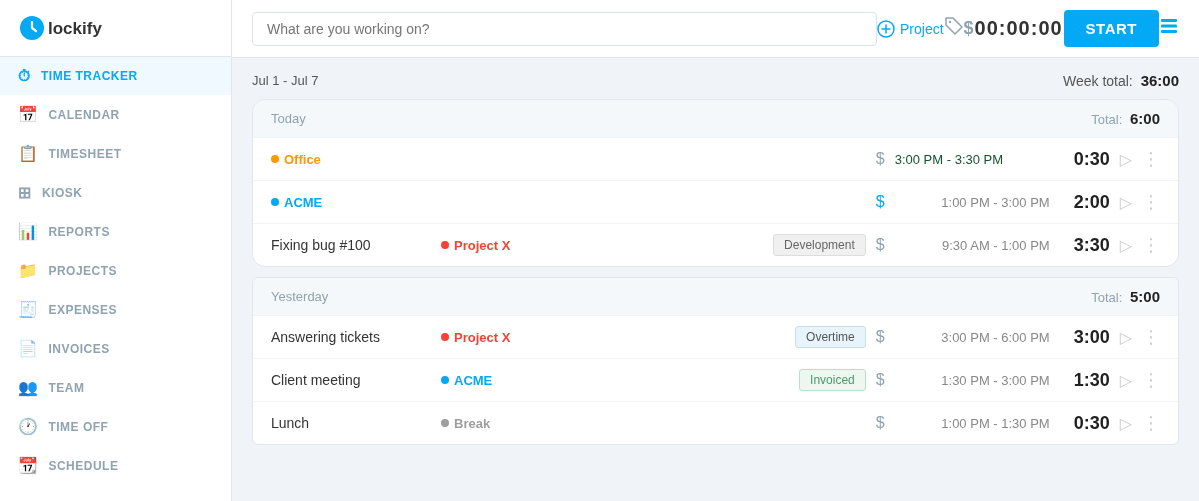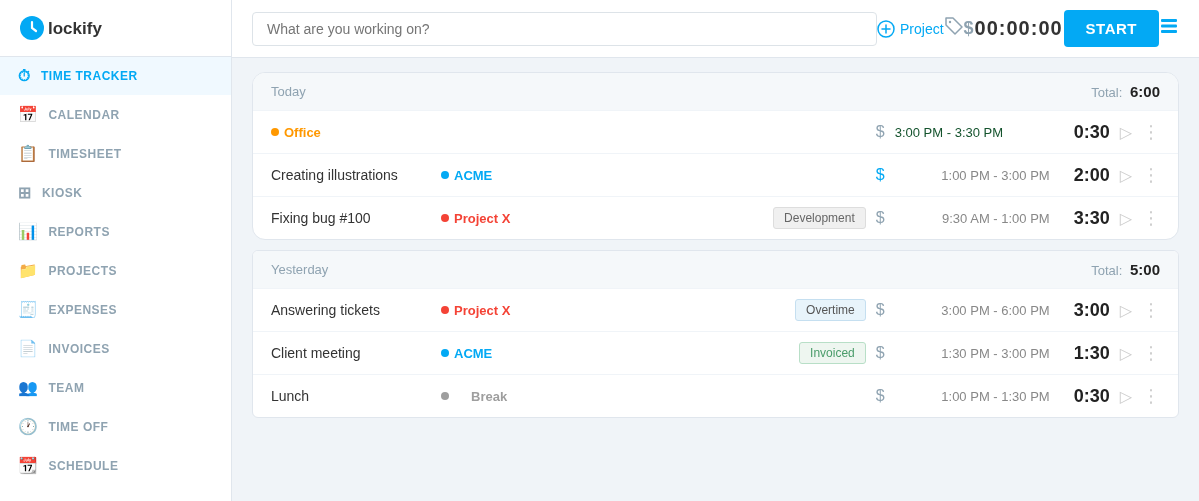--- a/index.html
+++ b/index.html
@@ -89,20 +89,27 @@
       <svg width="20" height="20" viewBox="0 0 20 20">
           <rect x="2" y="3" width="16" height="3" rx="1" fill="#03a9f4"></rect>
           <rect x="2" y="8.5" width="16" height="3" rx="1" fill="#03a9f4"></rect>
           <rect x="2" y="14" width="16" height="3" rx="1" fill="#03a9f4"></rect>
         </svg>
     </span>
   </div>
 
   <div style="flex:1;overflow-y:auto;padding:14px 20px;display:flex;flex-direction:column;gap:10px;background:#f0f4f8;">
 
+    <div style="display:flex;justify-content:space-between;align-items:center;font-size:13px;color:#555;">
+      <span>Jul 1 - Jul 7</span>
+      <span style="font-size:14px;color:#555;">
+        <span>Week total:</span>
+        <span style="font-weight:700;font-size:15px;color:#222;margin-left:4px;">36:00</span>
+      </span>
+    </div>
 
     <div style="background:#fff;border-radius:13px;border:1px solid #e0e6ed;overflow:hidden;">
       <div style="background:#f5f8fa;padding:10px 18px;display:flex;justify-content:space-between;align-items:center;font-size:13px;color:#8fa3b1;font-weight:500;">
         <span>Today</span>
         <span>
           <span>Total:</span>
           <span style="font-weight:700;font-size:15px;color:#222;margin-left:4px;">6:00</span>
         </span>
       </div>
 
@@ -113,21 +120,20 @@
         </div>
         <div style="flex:1;"></div>
         <span style="color:#8fa3b1;font-size:16px;">$</span>
         <span style="font-size:13px;color:#14532d;white-space:nowrap;min-width:155px;">3:00 PM - 3:30 PM</span>
         <span style="font-size:18px;font-weight:700;color:#222;min-width:50px;text-align:right;">0:30</span>
         <span style="color:#ccc;font-size:16px;cursor:pointer;">▷</span>
         <span style="color:#ccc;font-size:18px;cursor:pointer;">⋮</span>
       </div>
 
       <div style="display:flex;align-items:center;padding:10px 18px;border-top:1px solid #f0f4f8;gap:10px;">
-        <span style="font-size:14px;color:#333;font-weight:500;min-width:160px;">Creating illustrations</span>
         <div style="display:flex;align-items:center;gap:5px;font-size:13px;">
           <span style="width:8px;height:8px;border-radius:50%;background:#03a9f4;flex-shrink:0;"></span>
           <span style="font-weight:600;color:#03a9f4;">ACME</span>
         </div>
         <div style="flex:1;"></div>
         <span style="color:#03a9f4;font-size:16px;">$</span>
         <span style="font-size:13px;color:#888;white-space:nowrap;min-width:155px;text-align:right;">1:00 PM - 3:00 PM</span>
         <span style="font-size:18px;font-weight:700;color:#222;min-width:50px;text-align:right;">2:00</span>
         <span style="color:#ccc;font-size:16px;cursor:pointer;">▷</span>
         <span style="color:#ccc;font-size:18px;cursor:pointer;">⋮</span>
@@ -183,21 +189,21 @@
         <span style="padding:3px 10px;border-radius:3px;font-size:12px;font-weight:500;color:#4a9c6a;background:#eef6f0;border:1px solid #b8dfc7;">Invoiced</span>
         <span style="color:#8fa3b1;font-size:16px;">$</span>
         <span style="font-size:13px;color:#888;white-space:nowrap;min-width:155px;text-align:right;">1:30 PM - 3:00 PM</span>
         <span style="font-size:18px;font-weight:700;color:#222;min-width:50px;text-align:right;">1:30</span>
         <span style="color:#ccc;font-size:16px;cursor:pointer;">▷</span>
         <span style="color:#ccc;font-size:18px;cursor:pointer;">⋮</span>
       </div>
 
       <div style="display:flex;align-items:center;padding:10px 18px;border-top:1px solid #f0f4f8;gap:10px;">
         <span style="font-size:14px;color:#333;font-weight:500;min-width:160px;">Lunch</span>
-        <div style="display:flex;align-items:center;gap:22px;font-size:13px;">
+        <div style="display:flex;align-items:center;gap:5px;font-size:13px;">
           <span style="width:8px;height:8px;border-radius:50%;background:#9e9e9e;flex-shrink:0;"></span>
           <span style="font-weight:600;color:#9e9e9e;">Break</span>
         </div>
         <div style="flex:1;"></div>
         <span style="color:#8fa3b1;font-size:16px;">$</span>
         <span style="font-size:13px;color:#888;white-space:nowrap;min-width:155px;text-align:right;">1:00 PM - 1:30 PM</span>
         <span style="font-size:18px;font-weight:700;color:#222;min-width:50px;text-align:right;">0:30</span>
         <span style="color:#ccc;font-size:16px;cursor:pointer;">▷</span>
         <span style="color:#ccc;font-size:18px;cursor:pointer;">⋮</span>
       </div>

